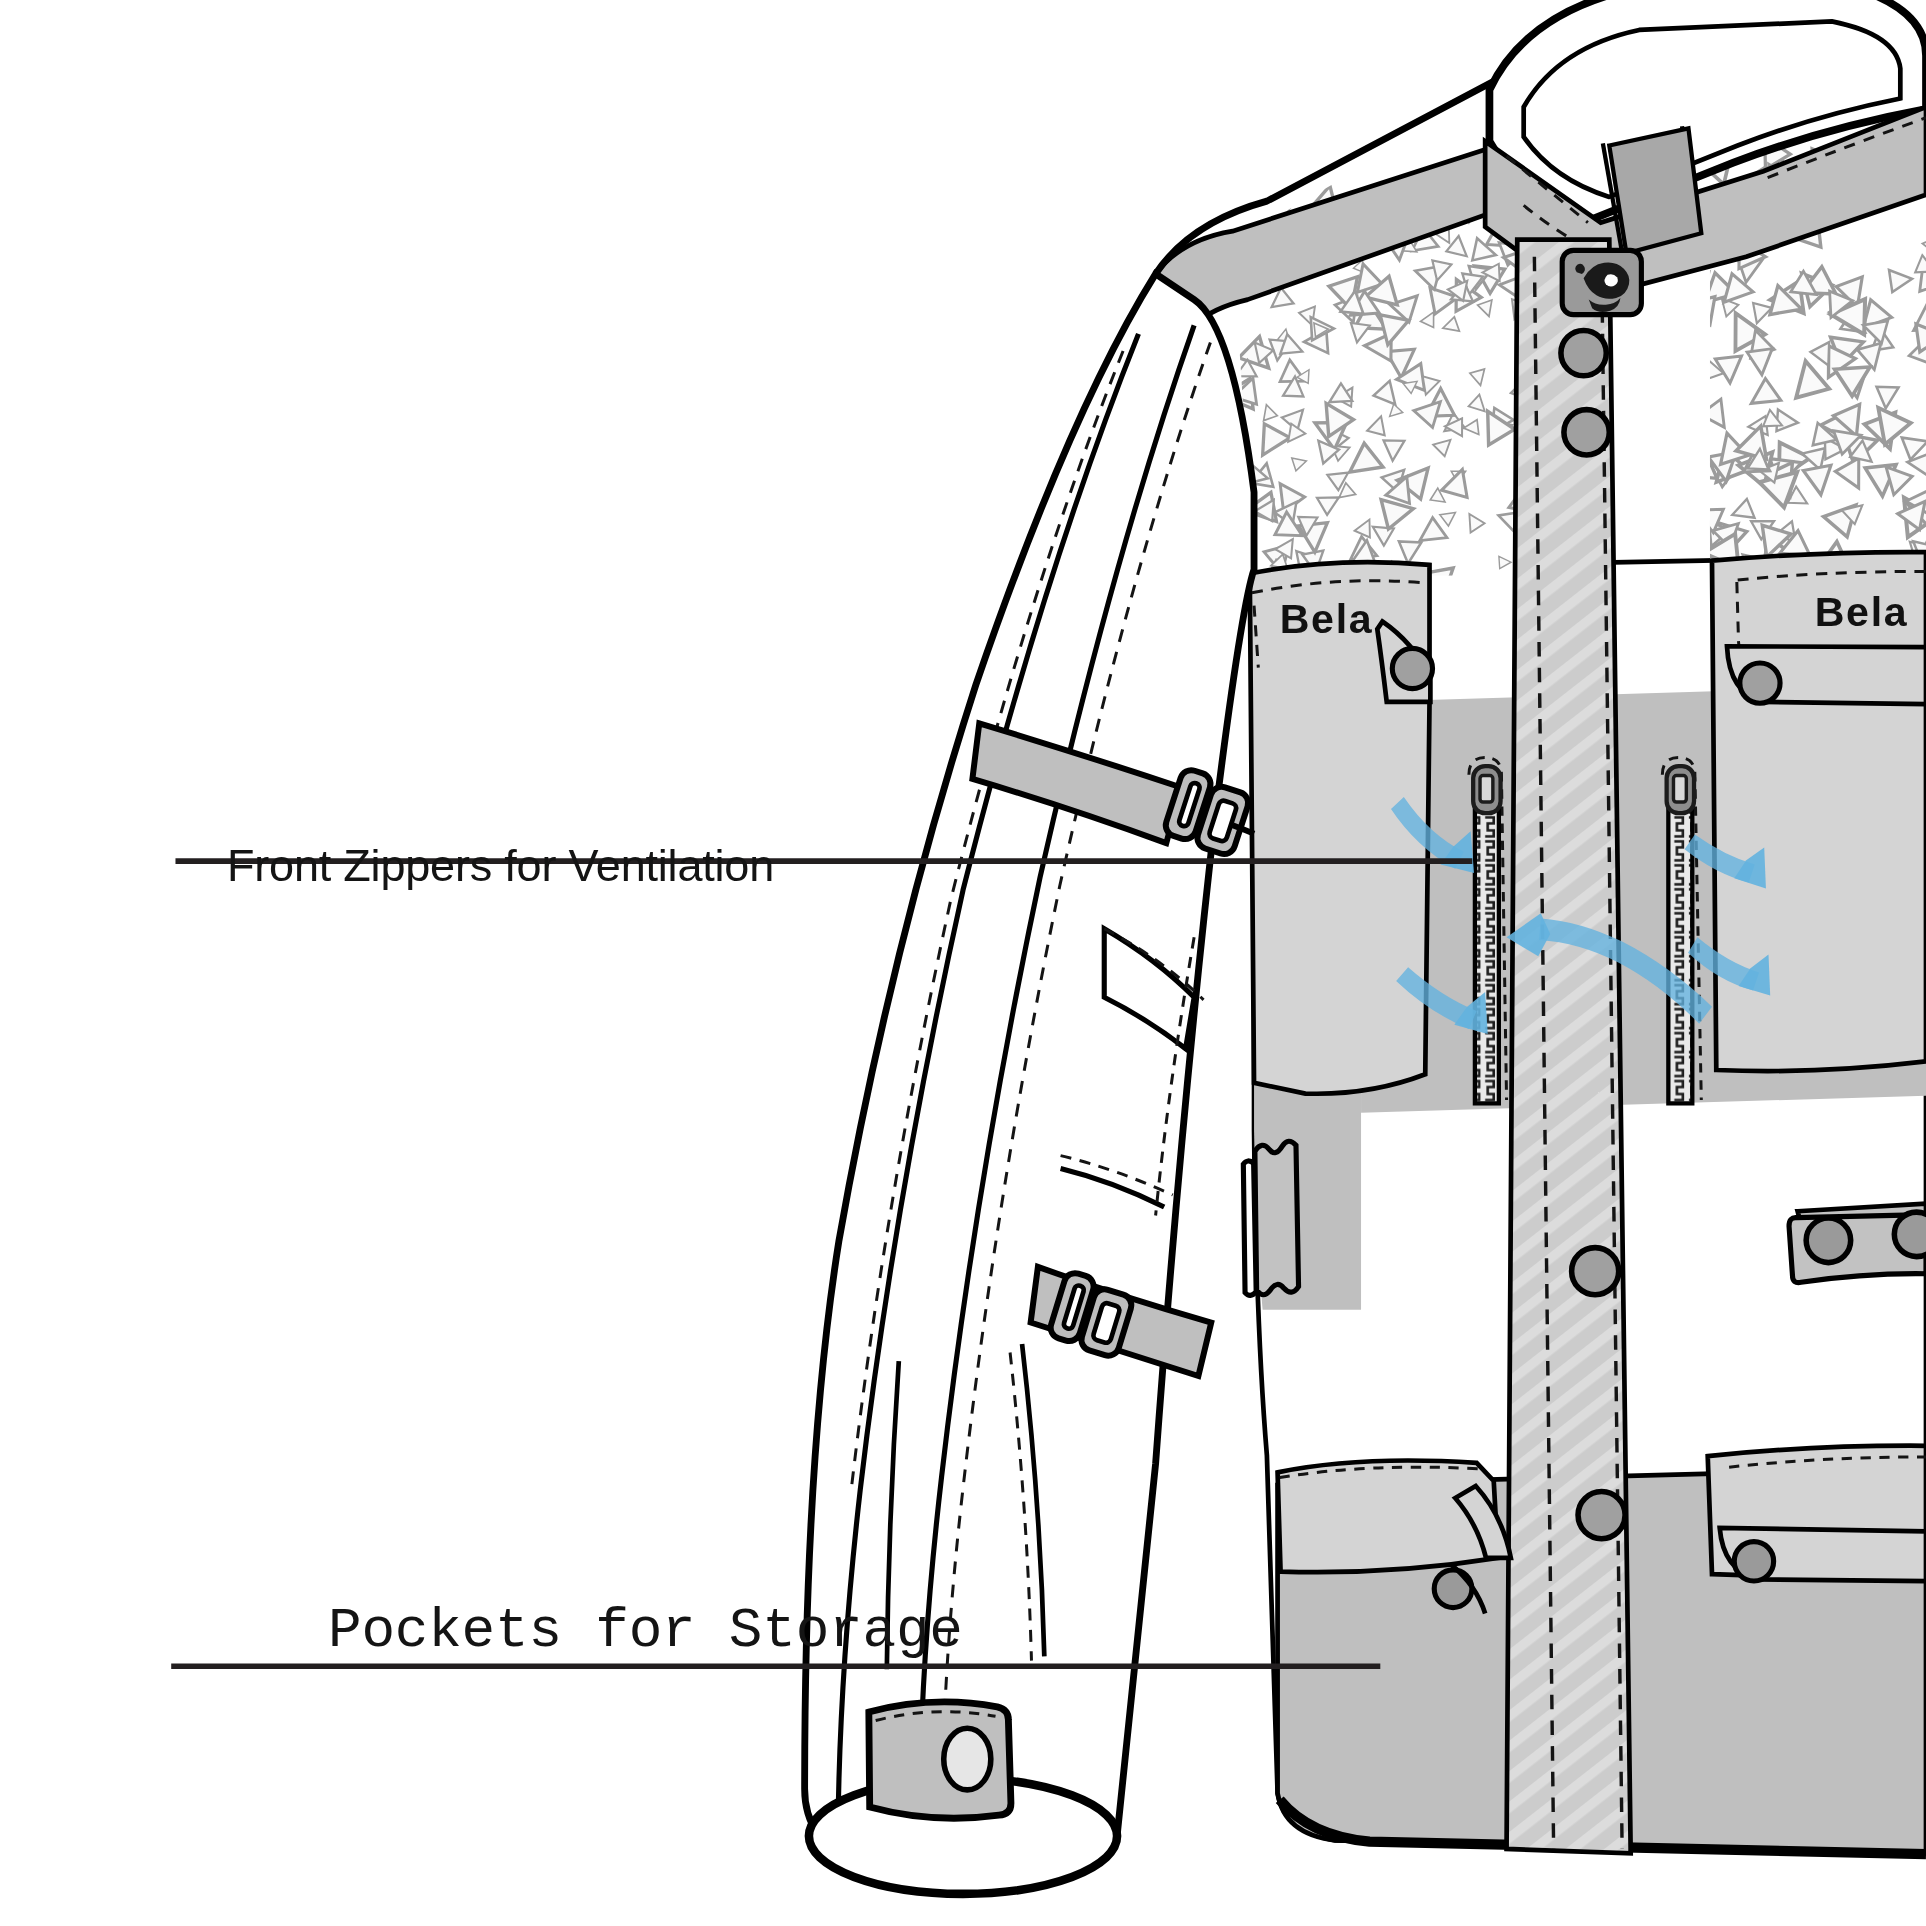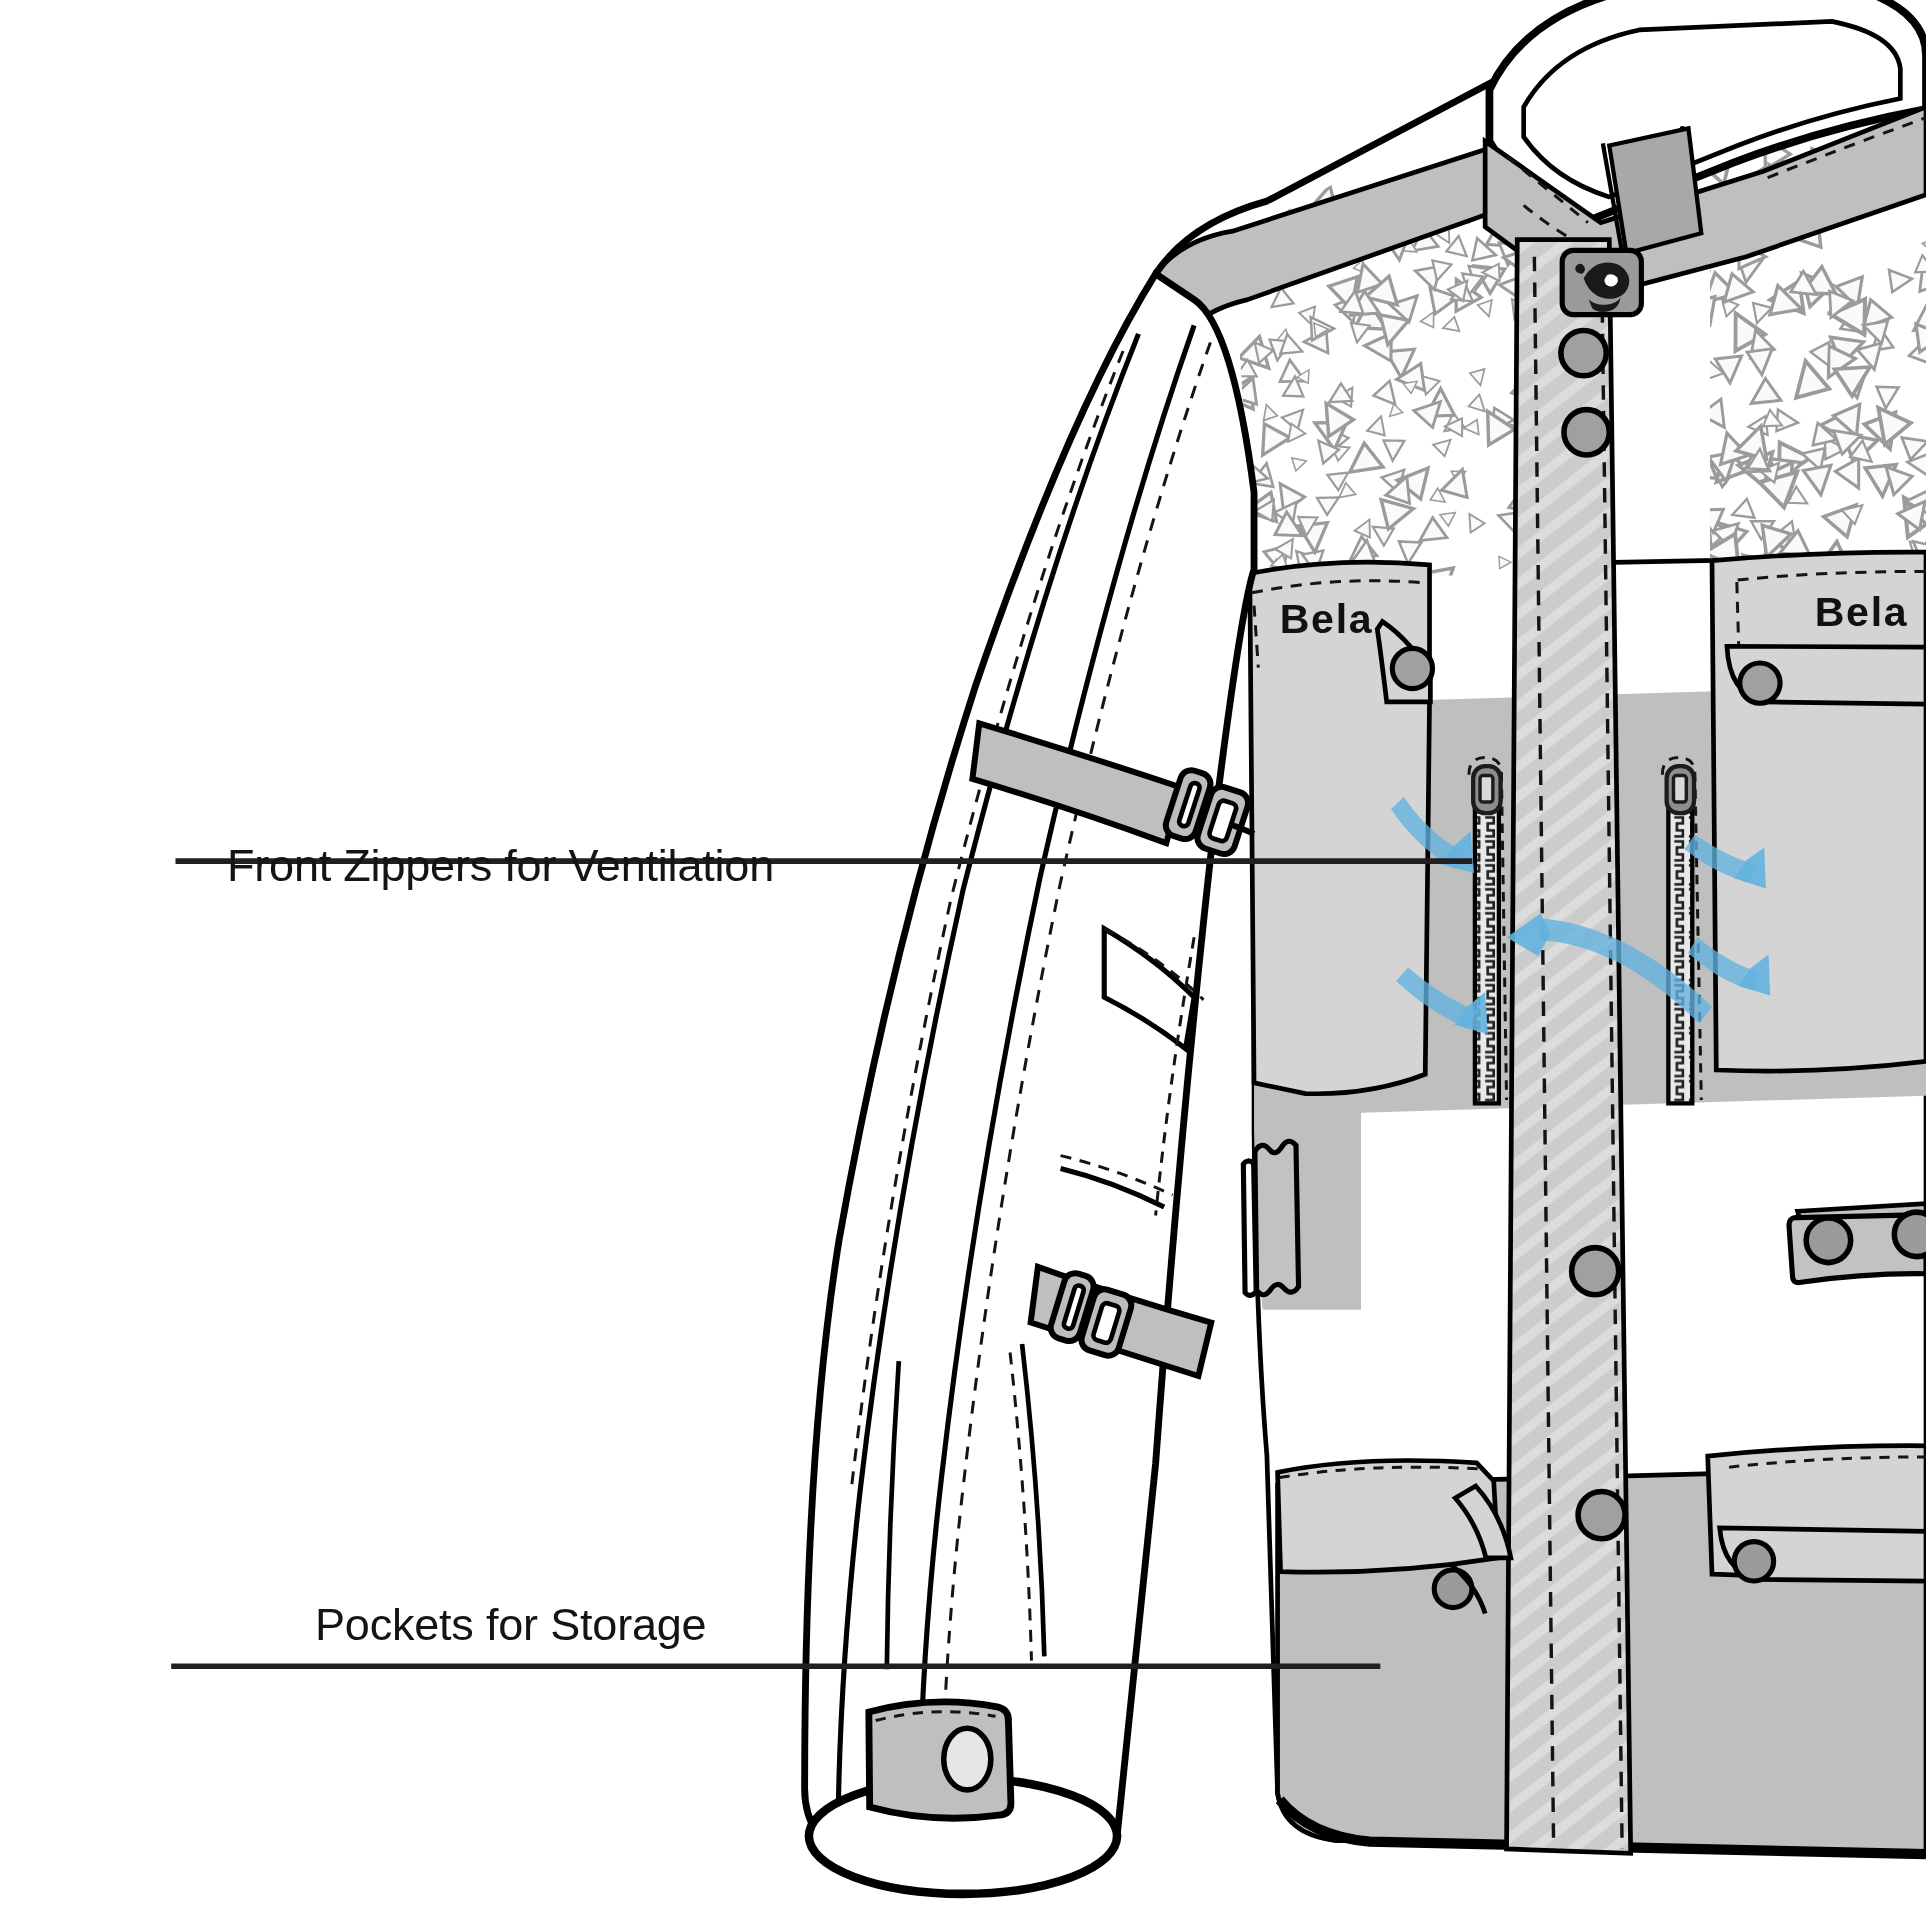--- a/index.html
+++ b/index.html
@@ -13,21 +13,21 @@
   #art{position:absolute;inset:0;width:1926px;height:1926px;}
   .callout-label{
     position:absolute;
     font-family:"Liberation Sans", sans-serif;
     font-weight:400;
     color:#141414;
     white-space:nowrap;
     letter-spacing:-0.2px;
   }
   #lbl-vent{left:227px;top:840px;font-size:45px;}
-  #lbl-pockets{left:315px;top:1599px;font-size:45px;}
+  #lbl-pockets{left:328px;top:1599px;font-size:56px;font-family:Liberation Mono, monospace;}
 </style>
 </head>
 <body>
 
 <div id="stage">
 
 <svg id="art" viewBox="0 0 4500 4500" xmlns="http://www.w3.org/2000/svg">
   <defs>
 
     <pattern id="twill" width="56" height="56" patternUnits="userSpaceOnUse" patternTransform="rotate(-38)">

